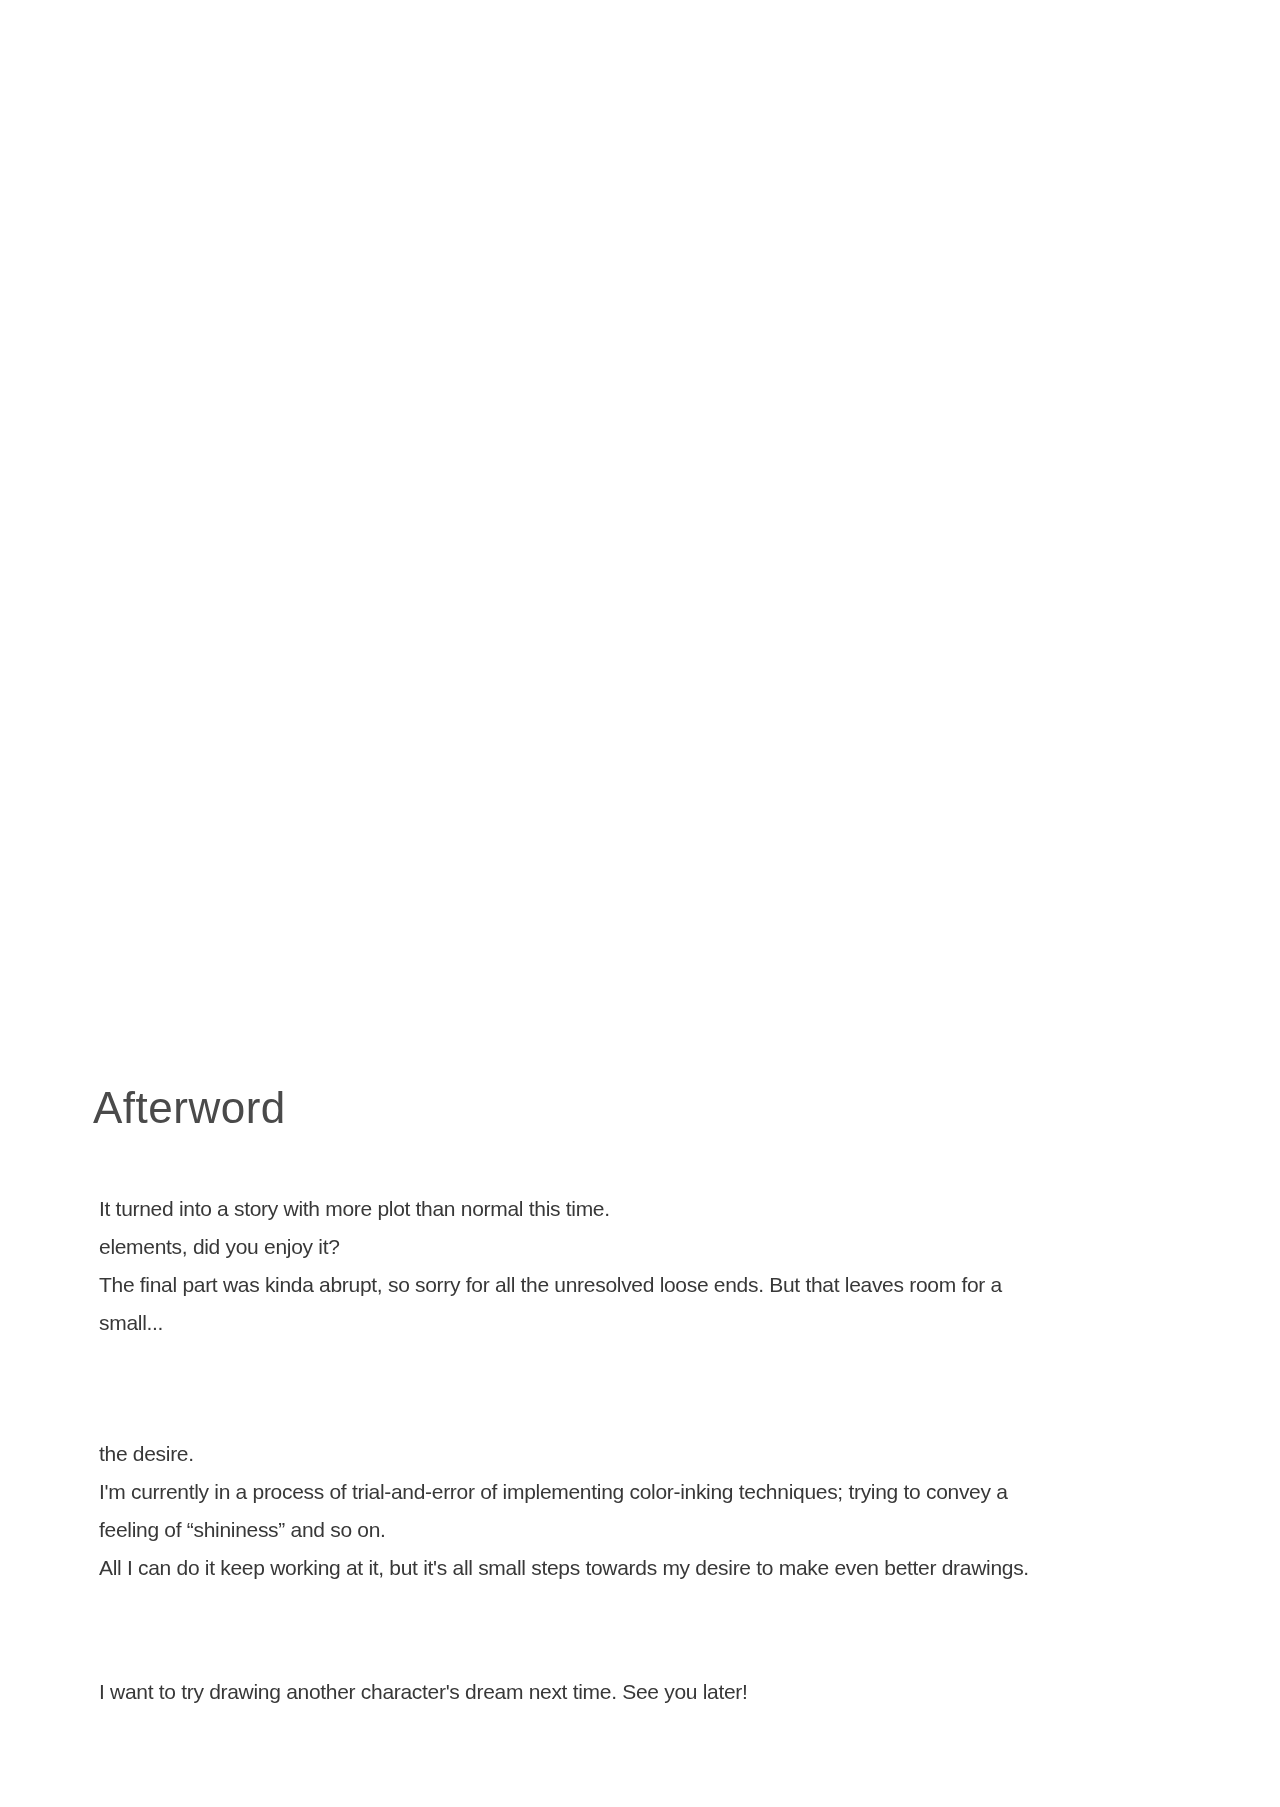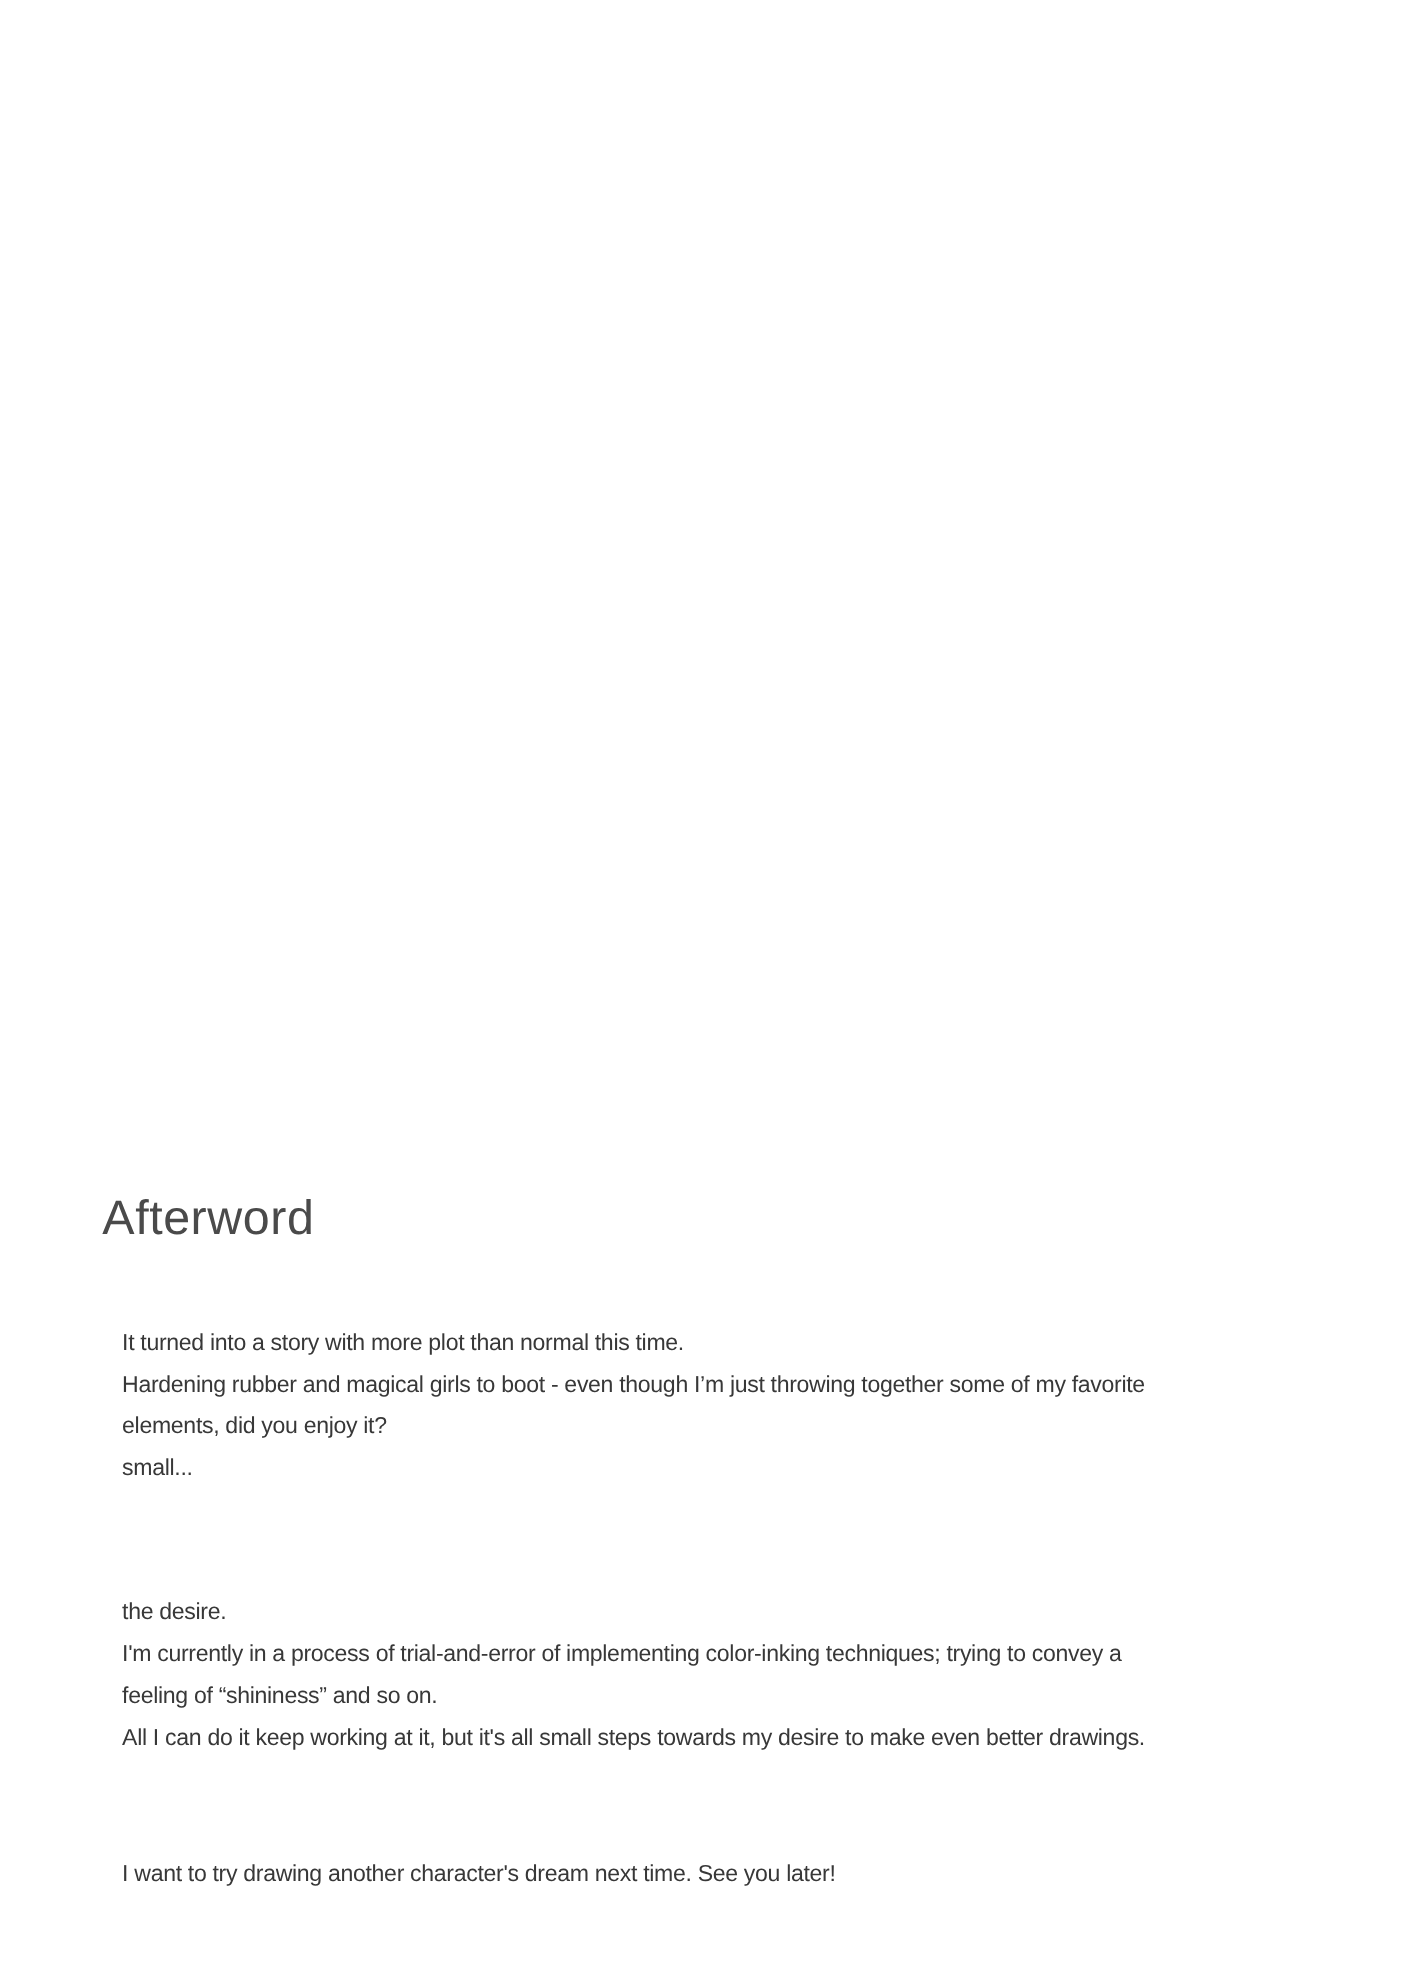--- a/index.html
+++ b/index.html
@@ -23,21 +23,21 @@
     margin: 0;
     font-size: 44px;
     font-weight: 300;
     letter-spacing: 0.5px;
     line-height: 60px;
     color: #4a4a4a;
   }
   .para {
     position: absolute;
     left: 95px;
-    margin: 16px;
+    margin: 4px;
     font-size: 21px;
     letter-spacing: -0.3px;
     line-height: 38px;
     color: #383838;
   }
   .para-1 { top: 1186px; }
   .para-2 { top: 1431px; }
   .para-3 { top: 1669px; text-align: center; }
   .line {
     white-space: nowrap;
@@ -45,22 +45,22 @@
 </style>
 </head>
 <body>
 
 <div class="page">
 
   <h1 class="heading">Afterword</h1>
 
   <div class="para para-1">
     <div class="line">It turned into a story with more plot than normal this time.</div>
-    <div class="line">Hardening rubber and magical girls to boot - even though I’m just throwing together some of my favorite</div>
     <div class="line">elements, did you enjoy it?</div>
+    <div class="line">The final part was kinda abrupt, so sorry for all the unresolved loose ends. But that leaves room for a</div>
     <div class="line">small...</div>
   </div>
 
   <div class="para para-2">
     <div class="line">the desire.</div>
     <div class="line">I'm currently in a process of trial-and-error of implementing color-inking techniques; trying to convey a</div>
     <div class="line">feeling of “shininess” and so on.</div>
     <div class="line">All I can do it keep working at it, but it's all small steps towards my desire to make even better drawings.</div>
   </div>
 

